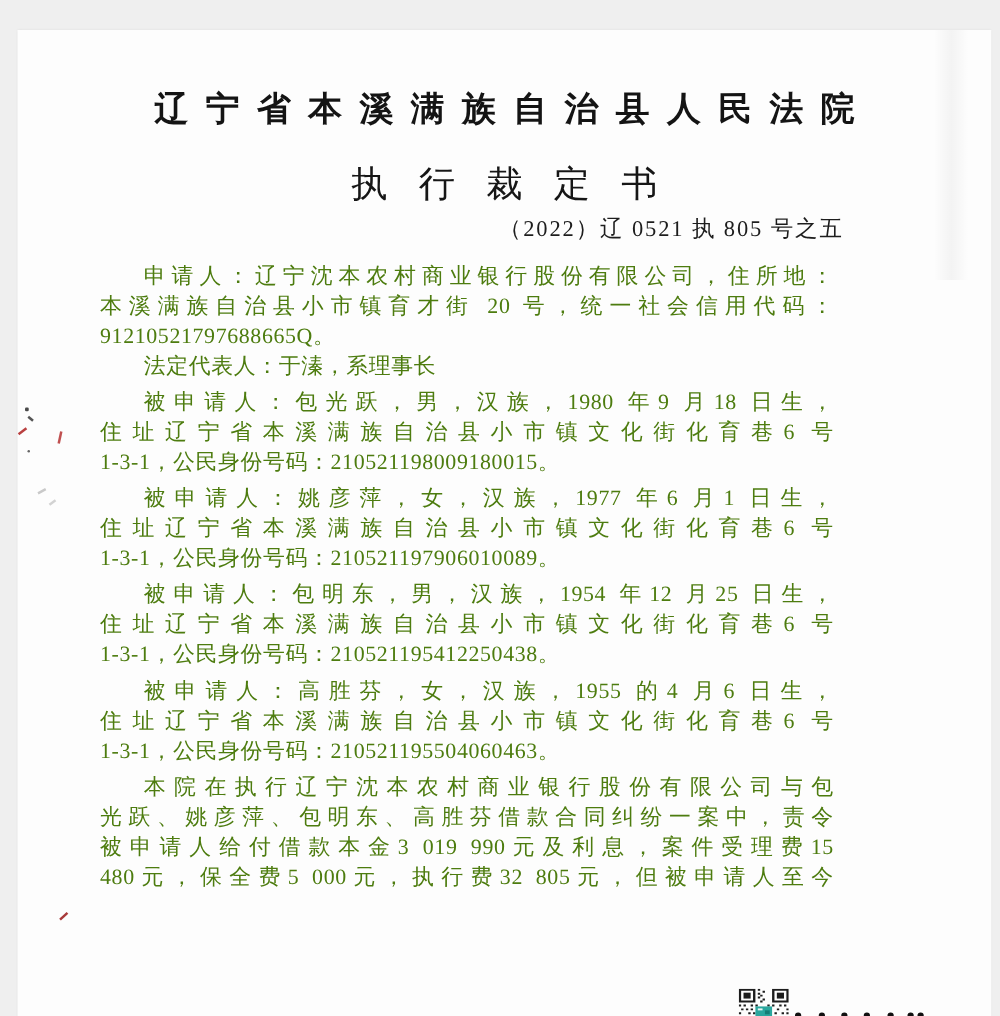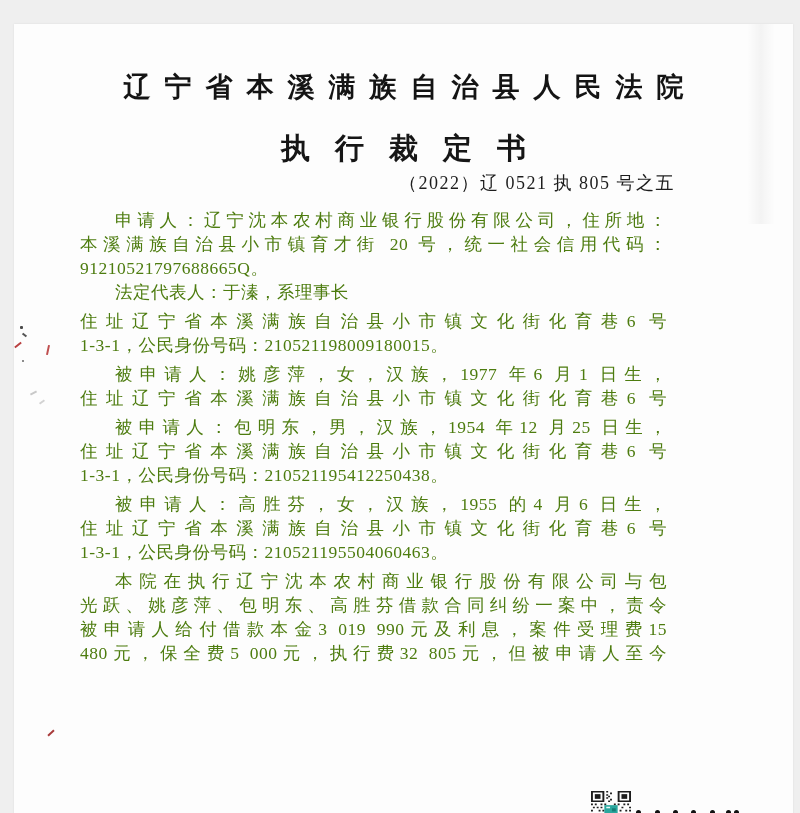--- a/index.html
+++ b/index.html
@@ -18,21 +18,21 @@
     background:linear-gradient(to right,rgba(0,0,0,0) 0%,rgba(0,0,0,0.04) 50%,rgba(0,0,0,0) 100%);
     pointer-events:none;
   }
   .court-title{
     margin:46px 0 0 0;text-align:center;
     font-size:27px;font-weight:700;color:#141414;
     letter-spacing:14px;padding-left:14px;line-height:34px;
   }
   .doc-title{
     margin:27px 0 0 0;text-align:center;
-    font-size:29px;font-weight:700;color:#161616;
+    font-size:29px;font-weight:400;color:#161616;
     letter-spacing:25px;padding-left:25px;line-height:34px;
   }
   .case-no{
     margin:7px 0 0 0;text-align:right;padding-right:118px;
     font-size:18px;color:#1d1d1d;letter-spacing:1.5px;line-height:23px;
   }
   .content{
     margin:13px 0 0 66px;width:587px;
     font-size:17.5px;line-height:24px;color:#4d7c0f;letter-spacing:0.5px;
   }
@@ -87,27 +87,29 @@
       <div class="ln j">本溪满族自治县小市镇育才街 20 号，统一社会信用代码：</div>
       <div class="ln">91210521797688665Q。</div>
     </div>
 
     <div class="para">
       <div class="ln indent">法定代表人：于溱，系理事长</div>
     </div>
 
 
     <div class="para block">
+      <div class="ln j indent">被申请人：包光跃，男，汉族，1980 年9 月18 日生，</div>
       <div class="ln j">住址辽宁省本溪满族自治县小市镇文化街化育巷6 号</div>
       <div class="ln">1-3-1，公民身份号码：210521198009180015。</div>
     </div>
 
     <div class="para block">
       <div class="ln j indent">被申请人：姚彦萍，女，汉族，1977 年6 月1 日生，</div>
       <div class="ln j">住址辽宁省本溪满族自治县小市镇文化街化育巷6 号</div>
+      <div class="ln">1-3-1，公民身份号码：210521197906010089。</div>
     </div>
 
     <div class="para block">
       <div class="ln j indent">被申请人：包明东，男，汉族，1954 年12 月25 日生，</div>
       <div class="ln j">住址辽宁省本溪满族自治县小市镇文化街化育巷6 号</div>
       <div class="ln">1-3-1，公民身份号码：210521195412250438。</div>
     </div>
 
     <div class="para block">
       <div class="ln j indent">被申请人：高胜芬，女，汉族，1955 的4 月6 日生，</div>

